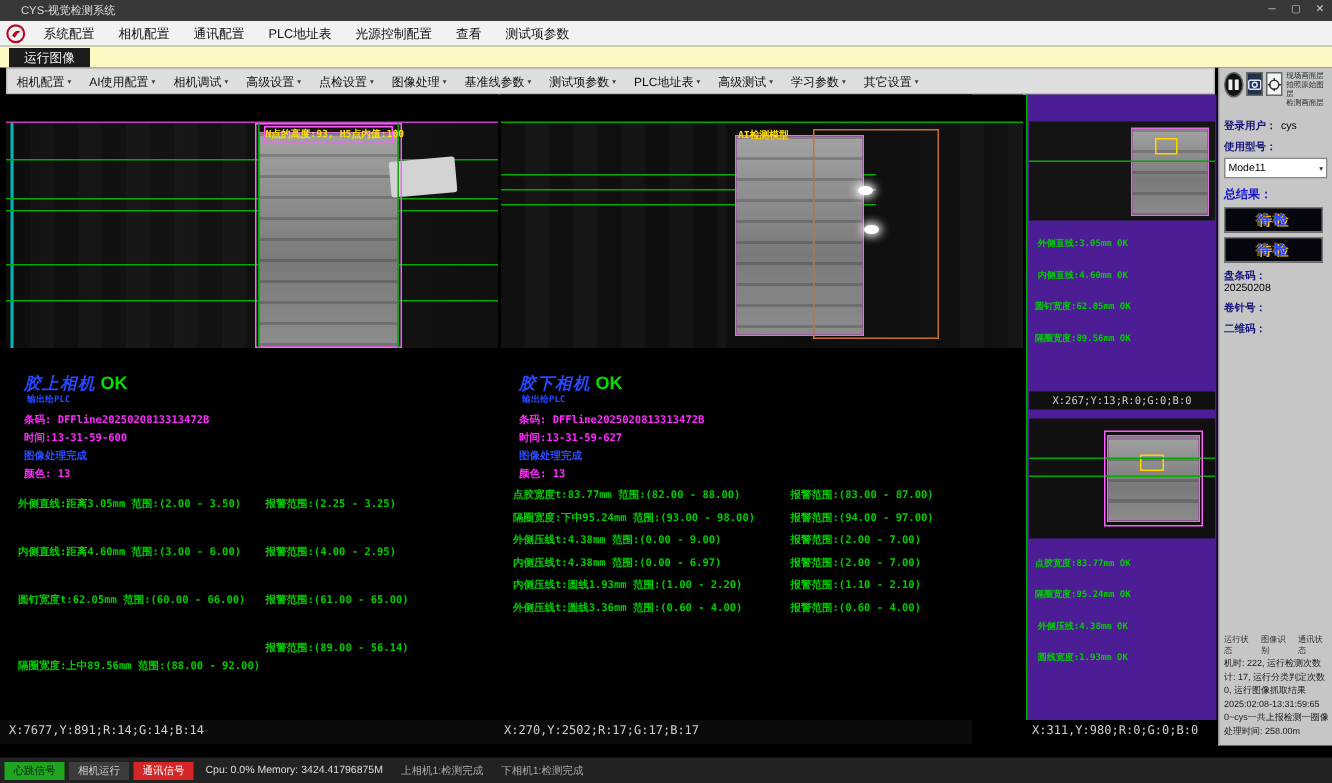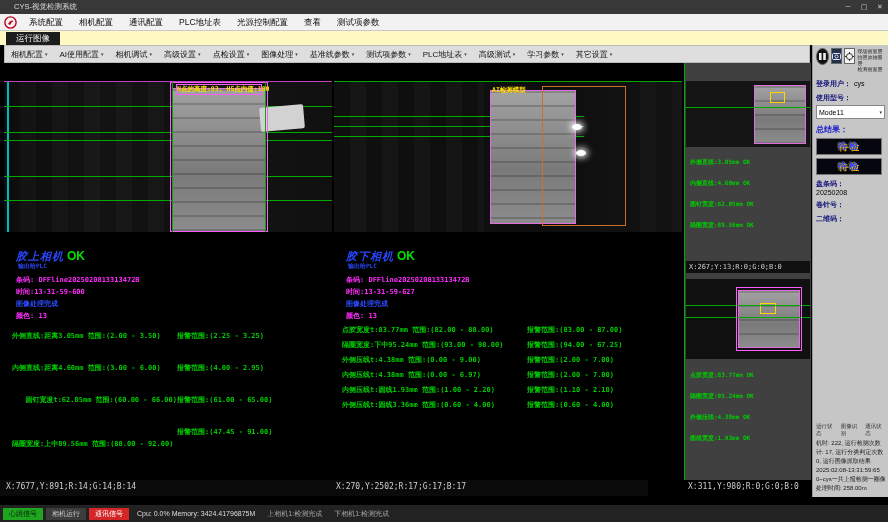--- a/index.html
+++ b/index.html
@@ -53,21 +53,21 @@
   .cam-info{position:absolute;left:12px;top:212px;display:flex;flex-direction:column;gap:2px;}
   .t-mag{color:#ff2bff;font:700 7px "DejaVu Sans Mono",monospace;white-space:nowrap;}
   .t-blue{color:#2b4bff;font:700 7px "DejaVu Sans Mono",monospace;white-space:nowrap;}
   .results{position:absolute;left:8px;right:2px;display:flex;flex-direction:column;}
   .rrow{display:flex;height:10px;align-items:center;}
   .rrow .m,.rrow .a{color:#00cc00;font:700 7px "DejaVu Sans Mono",monospace;white-space:nowrap;}
   .coordstrip{position:absolute;left:0;right:0;top:417px;height:16px;background:#0b0b0b;}
   .coordstrip span{position:absolute;top:2px;color:#cfcfcf;font:8px "DejaVu Sans Mono",monospace;white-space:nowrap;}
 
   
-  .pcol{position:absolute;left:684px;top:0;width:126px;height:417px;background:#404040;border-left:1px solid #0a0;}
+  .pcol{position:absolute;left:684px;top:0;width:126px;height:417px;background:#4c1d95;border-left:1px solid #0a0;text-align:center;}
   .pscene{position:absolute;left:1px;right:1px;overflow:hidden;background:#141414;}
   .plines{position:absolute;left:5px;display:flex;flex-direction:column;gap:12px;}
   .plines span{color:#00cc00;font:700 6px "DejaVu Sans Mono",monospace;white-space:nowrap;}
   .pcoord{position:absolute;left:1px;right:1px;height:12px;background:#101010;color:#ccc;font:7px "DejaVu Sans Mono",monospace;padding:2px 3px;box-sizing:border-box;white-space:nowrap;}
 
   
   .panel{position:absolute;top:45px;left:812px;width:76px;height:452px;background:#c6c6c6;border-left:1px solid #999;box-sizing:border-box;padding:3px;}
   .panel-controls{display:flex;gap:2px;align-items:flex-start;height:24px;}
   .pause-btn{width:17px;height:17px;border-radius:50%;background:#111;border:1px solid #666;display:flex;align-items:center;justify-content:center;padding:0;}
   .pbtn{width:12px;height:16px;border:1px solid #666;display:flex;align-items:center;justify-content:center;padding:0;}
@@ -212,26 +212,26 @@
       <div class="results" style="top:268px;gap:22px;">
         <div class="rrow">
             <span class="m" style="width:165px;">外侧直线:距离3.05mm 范围:(2.00 - 3.50)</span>
             <span class="a">报警范围:(2.25 - 3.25)</span>
           </div>
         <div class="rrow">
             <span class="m" style="width:165px;">内侧直线:距离4.60mm 范围:(3.00 - 6.00)</span>
             <span class="a">报警范围:(4.00 - 2.95)</span>
           </div>
         <div class="rrow">
-            <span class="m" style="width:165px;text-align:right;">圆钉宽度t:62.05mm 范围:(60.00 - 66.00)</span>
+            <span class="m" style="width:165px;">圆钉宽度t:62.05mm 范围:(60.00 - 66.00)</span>
             <span class="a">报警范围:(61.00 - 65.00)</span>
           </div>
         <div class="rrow">
             <span class="m" style="width:165px;margin-top:23px;">隔圈宽度:上中89.56mm 范围:(88.00 - 92.00)</span>
-            <span class="a">报警范围:(47.45 - 91.00)</span>
+            <span class="a">报警范围:(89.00 - 56.14)</span>
           </div>
       </div>
     </div>
 
     <div class="view" style="left:334px;width:348px;">
       <div class="scene scene2">
         <div class="mach-stripes" style="left:0;width:150px;opacity:.7;"></div>
         <div class="mach-stripes" style="left:290px;right:0;width:auto;opacity:.5;"></div>
         <div class="hline" style="top:34px;right:98px;"></div>
         <div class="hline" style="top:44px;right:98px;"></div>
@@ -252,21 +252,21 @@
         <div class="t-blue">图像处理完成</div>
         <div class="t-mag">颜色: 13</div>
       </div>
       <div class="results" style="top:262px;gap:5px;">
         <div class="rrow">
             <span class="m" style="width:185px;">点胶宽度t:83.77mm 范围:(82.00 - 88.00)</span>
             <span class="a">报警范围:(83.00 - 87.00)</span>
           </div>
         <div class="rrow">
             <span class="m" style="width:185px;">隔圈宽度:下中95.24mm 范围:(93.00 - 98.00)</span>
-            <span class="a">报警范围:(94.00 - 67.25)</span>
+            <span class="a">报警范围:(94.00 - 97.00)</span>
           </div>
         <div class="rrow">
             <span class="m" style="width:185px;">外侧压线t:4.38mm 范围:(0.00 - 9.00)</span>
             <span class="a">报警范围:(2.00 - 7.00)</span>
           </div>
         <div class="rrow">
             <span class="m" style="width:185px;">内侧压线t:4.38mm 范围:(0.00 - 6.97)</span>
             <span class="a">报警范围:(2.00 - 7.00)</span>
           </div>
         <div class="rrow">

